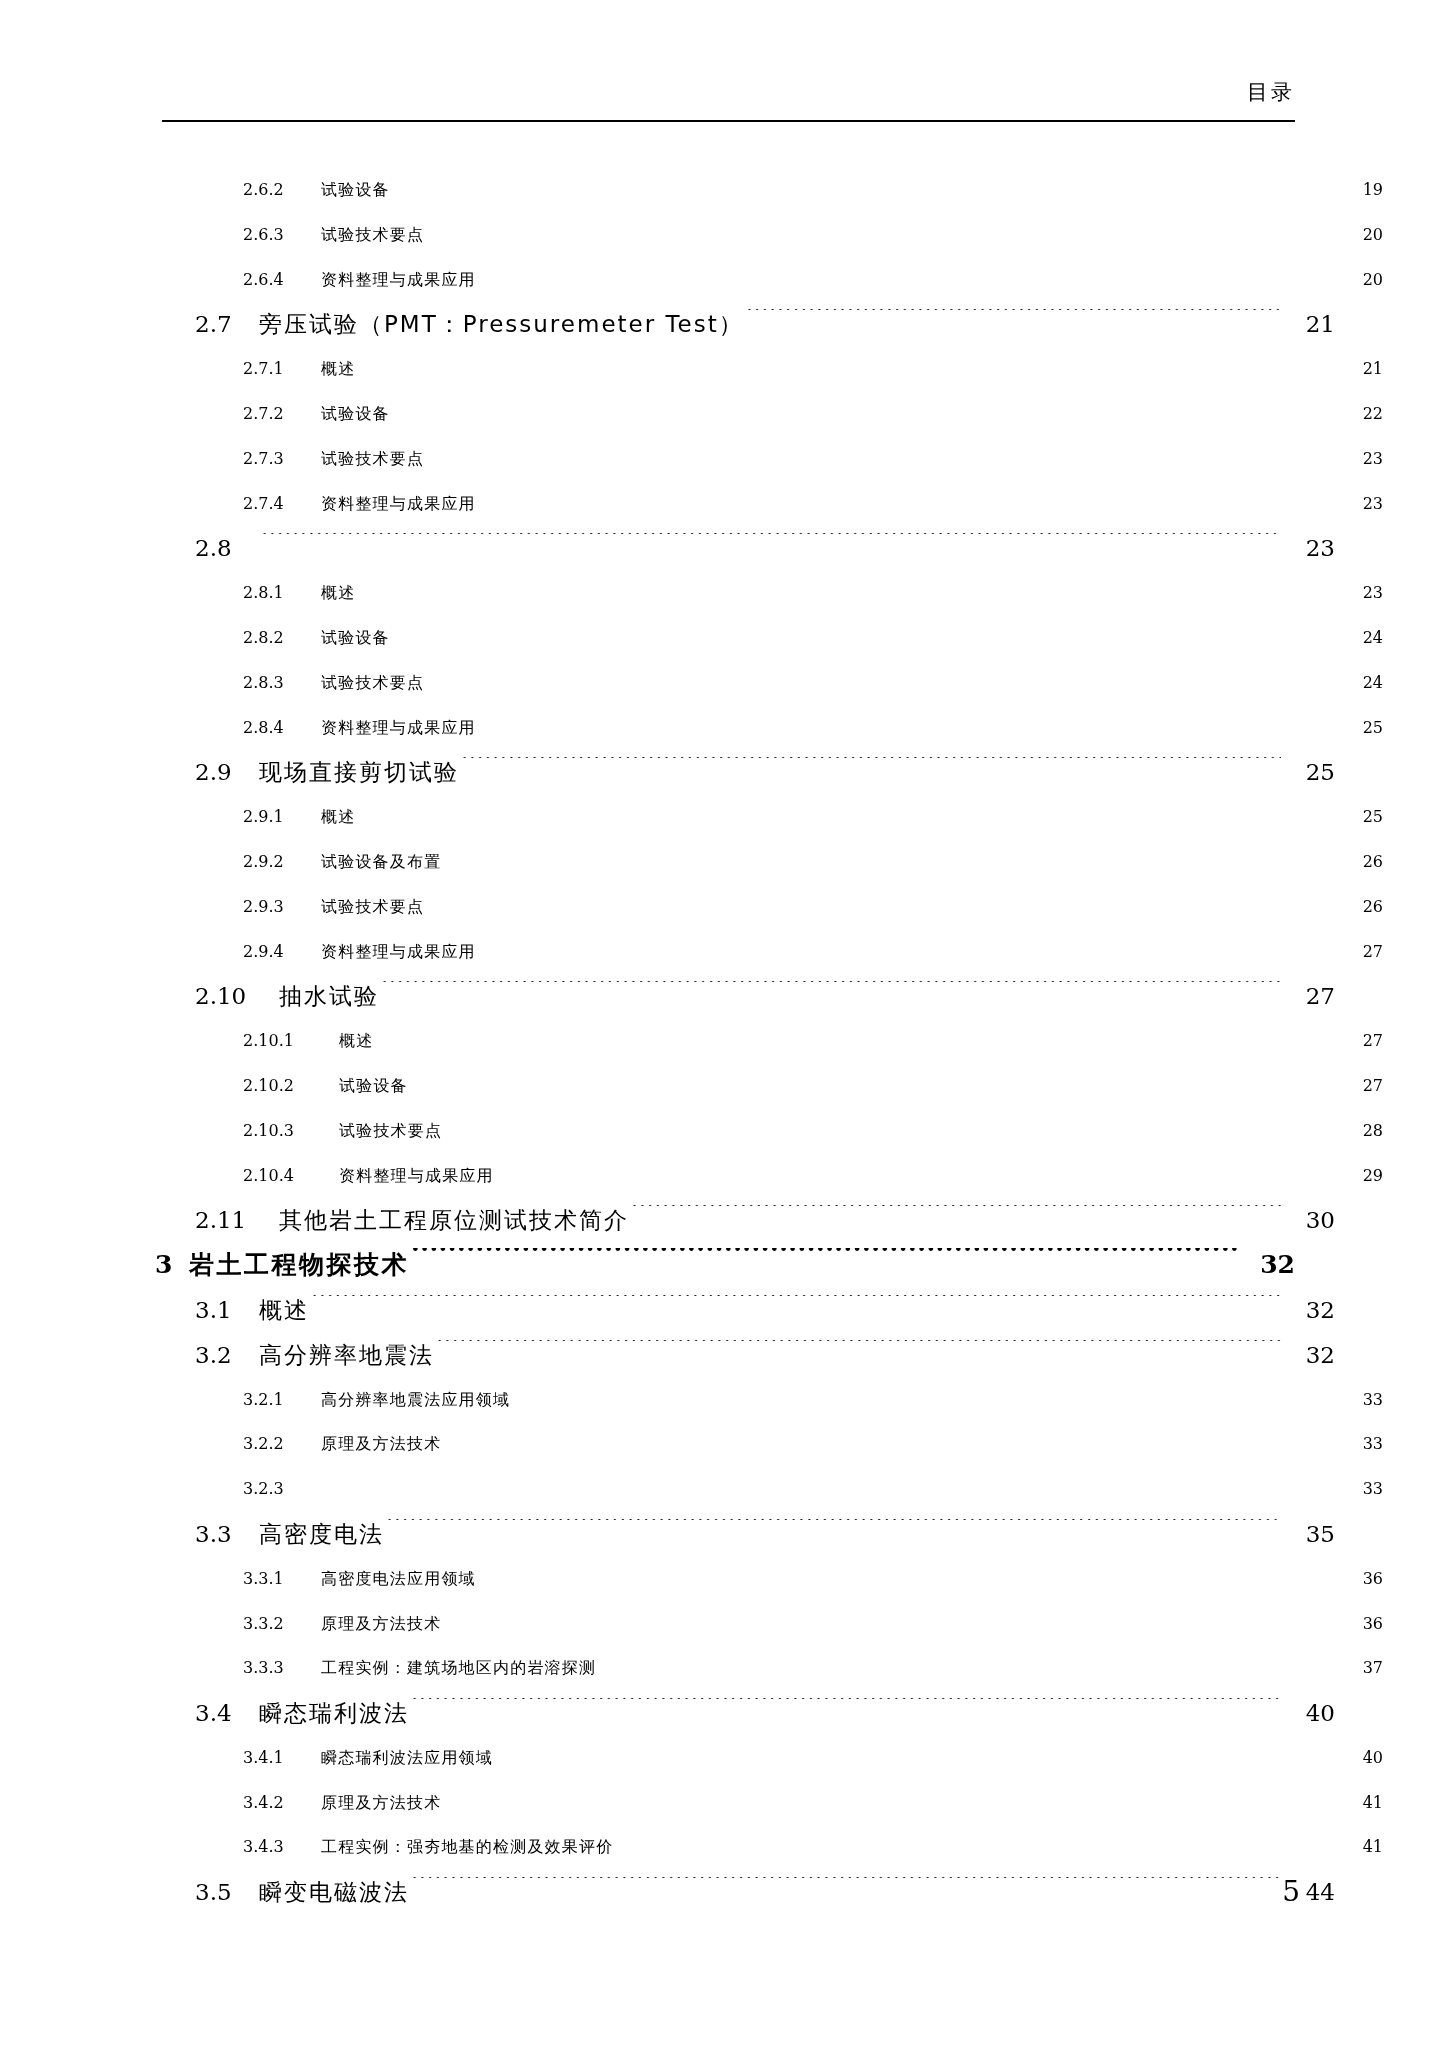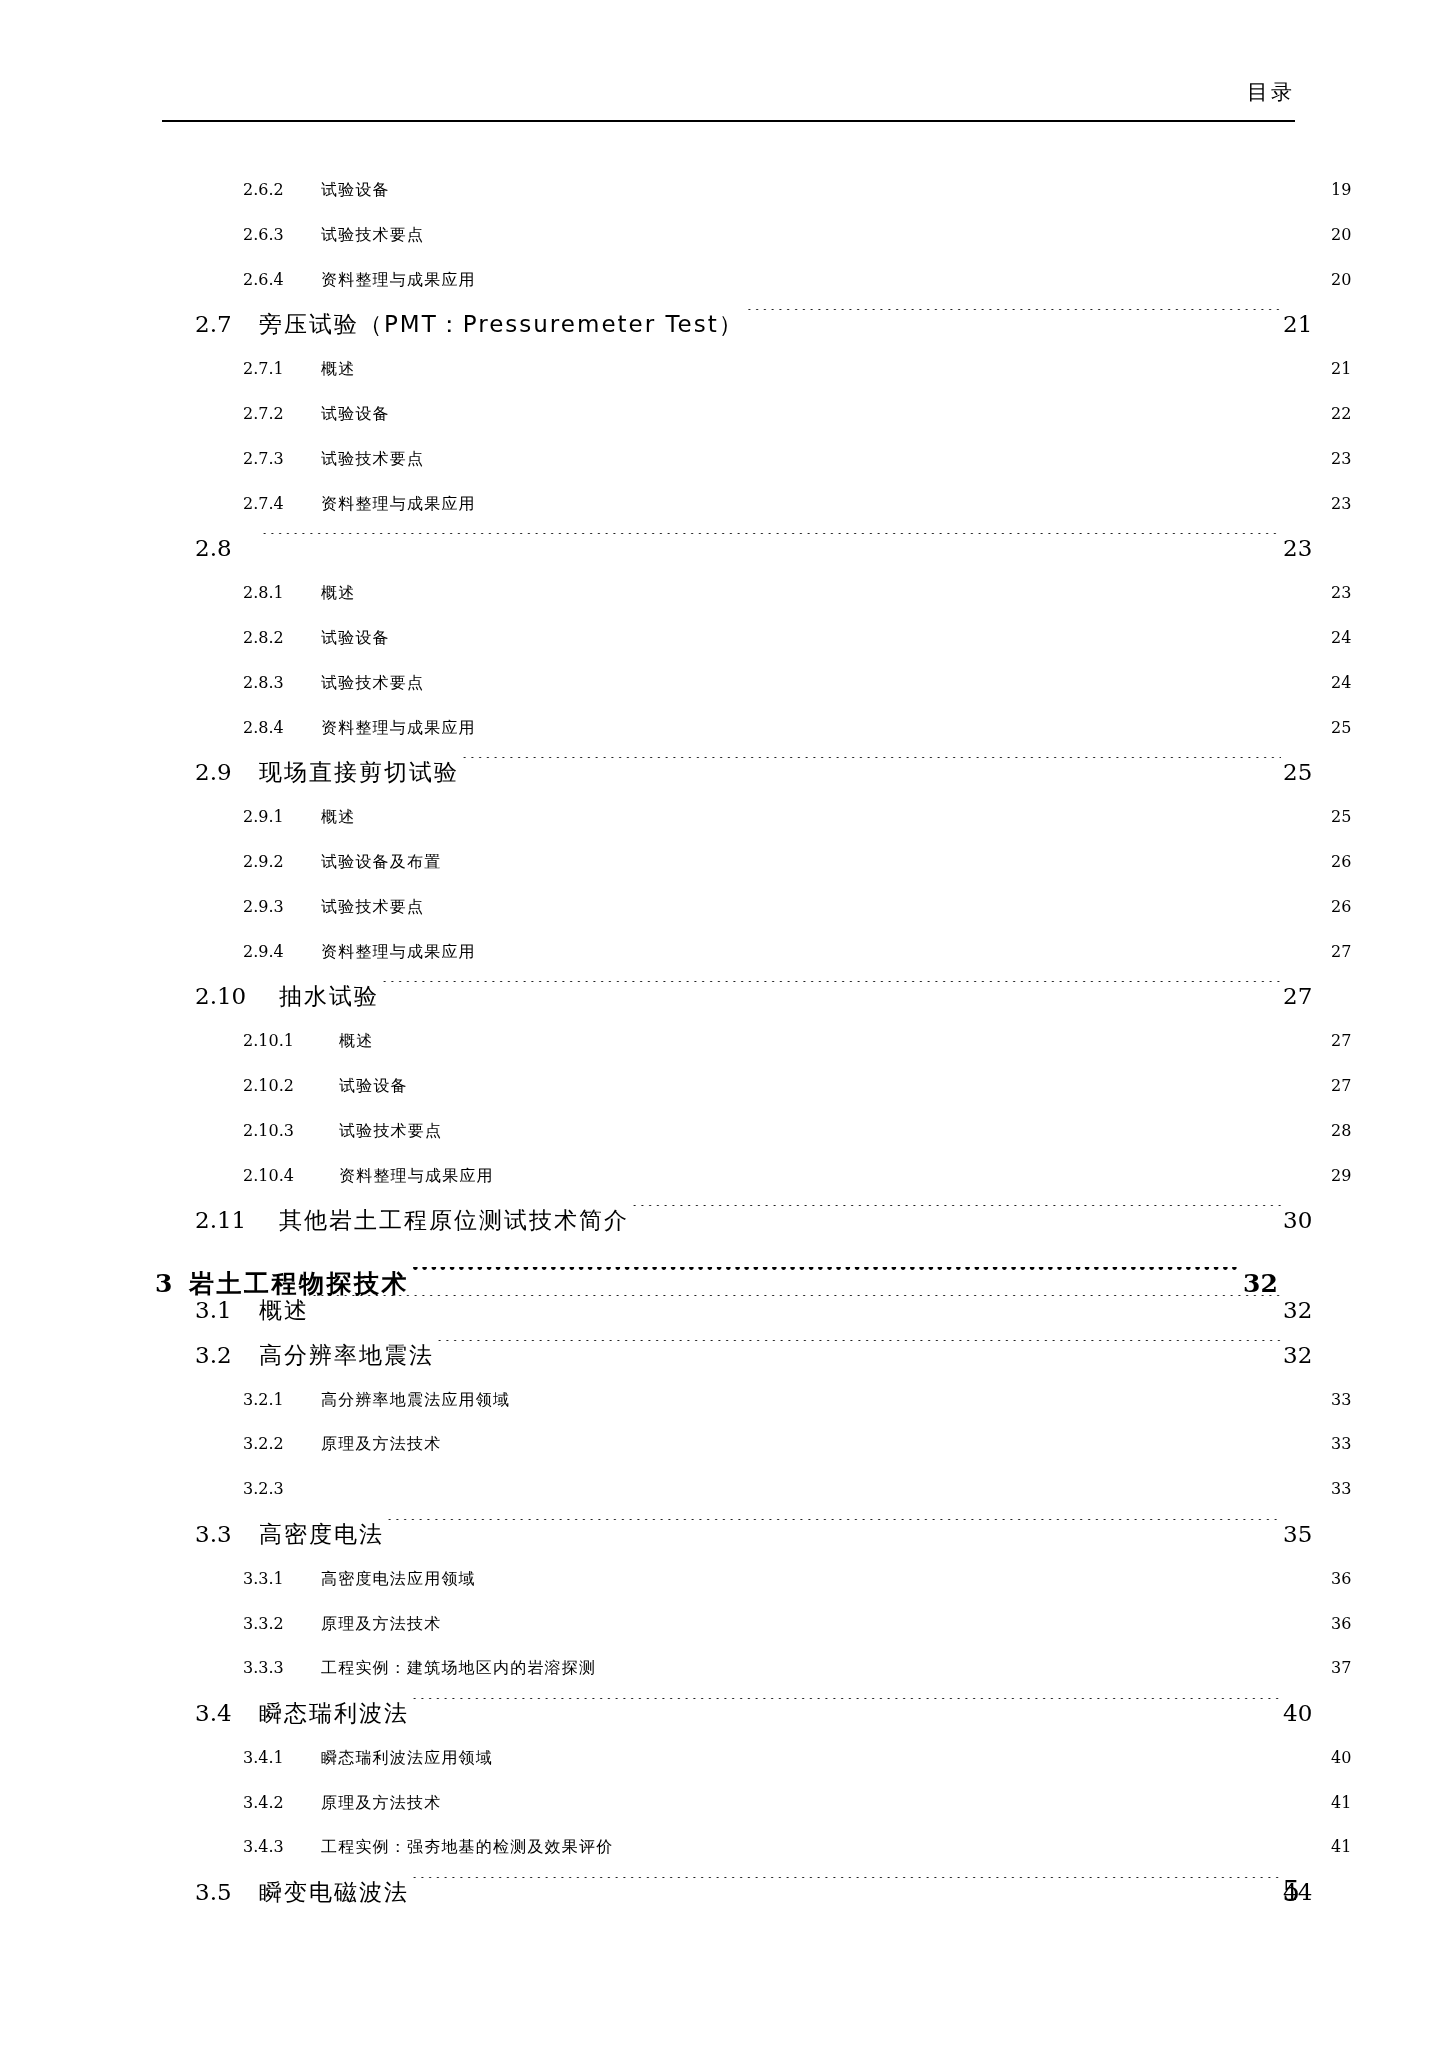--- a/index.html
+++ b/index.html
@@ -81,31 +81,32 @@
     left: 0;
     bottom: 0.05em;
     letter-spacing: 0.02em;
     font-family: "DejaVu Serif", "Liberation Serif", serif;
     font-size: inherit;
     white-space: nowrap;
     color: #000;
   }
   .pg {
     flex: 0 0 52px;
+    text-align: right;
   }
 
   
   
   .lvl1 {
     font-size: 25px;
     font-weight: bold;
     padding-left: 0px;
   }
   .lvl1 .num { width: 34px; }
-  .lvl1 .title { letter-spacing: 2.5px; margin-top: 19px; }
+  .lvl1 .title { letter-spacing: 2.5px; }
 
   
   .lvl2 {
     font-size: 23px;
     padding-left: 40px;
   }
   .lvl2 .num { min-width: 64px; }
   .lvl2 .title { letter-spacing: 2px; }
 
   

